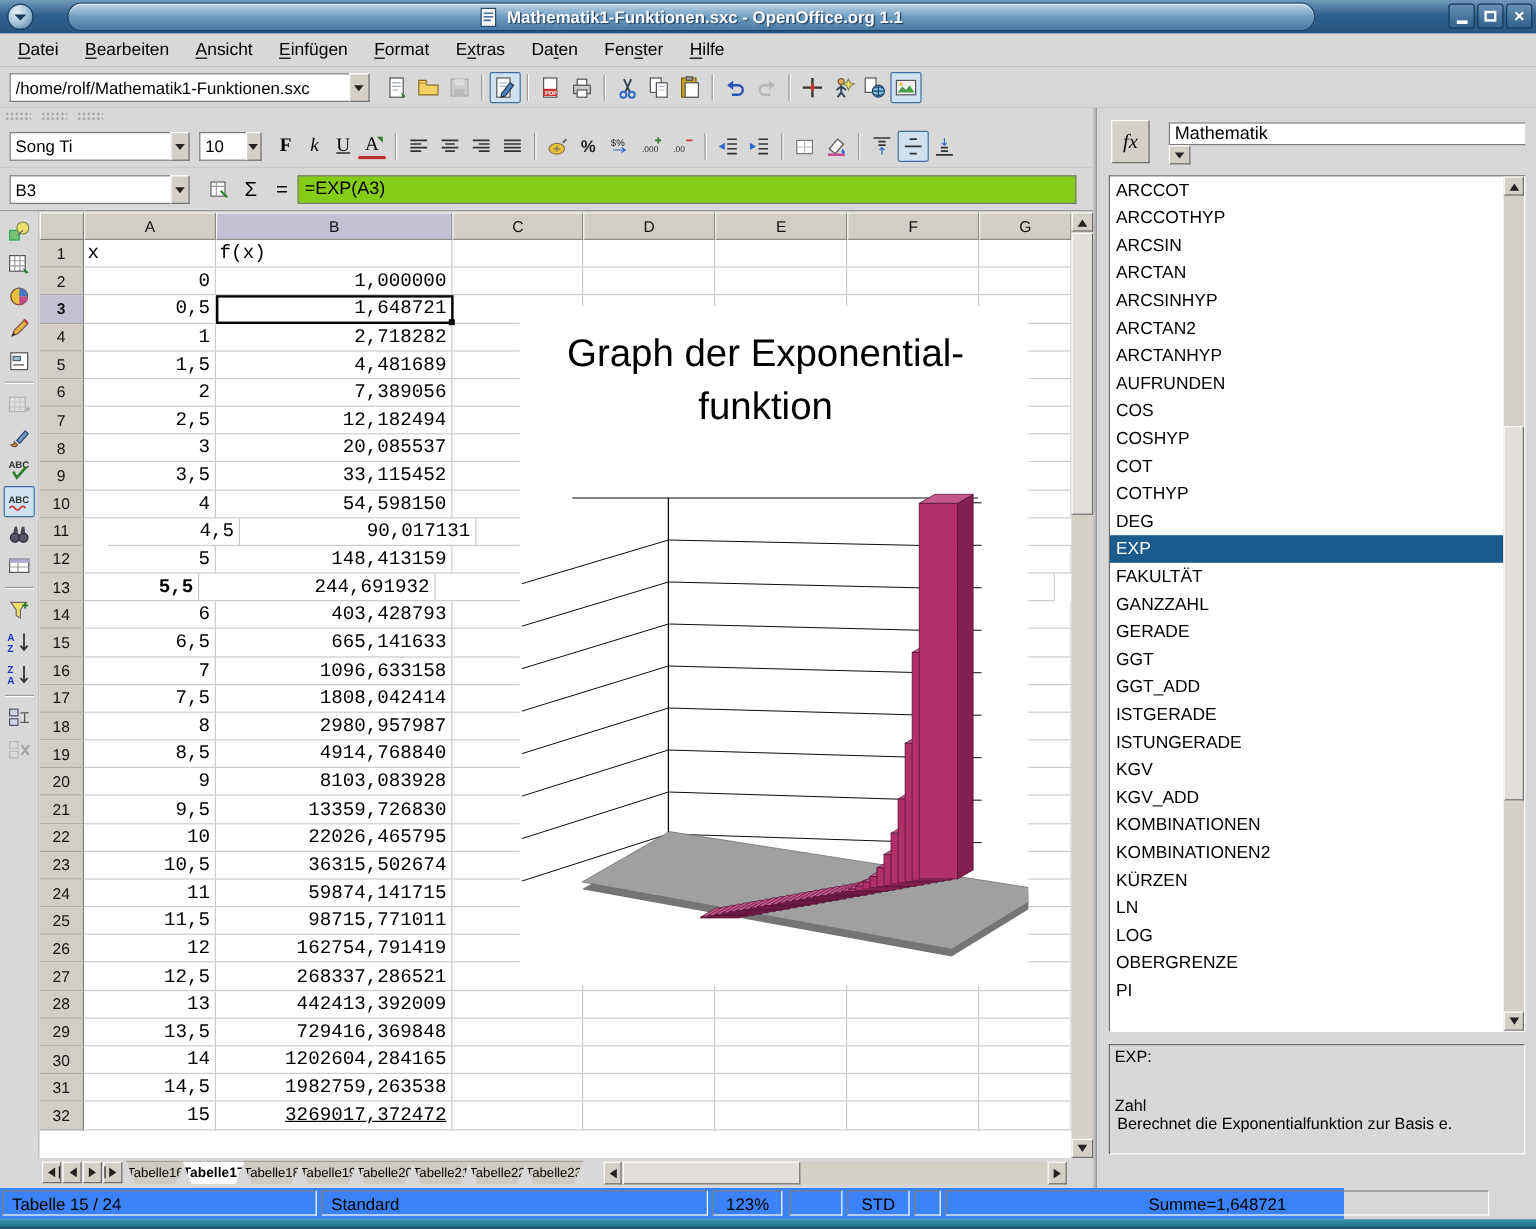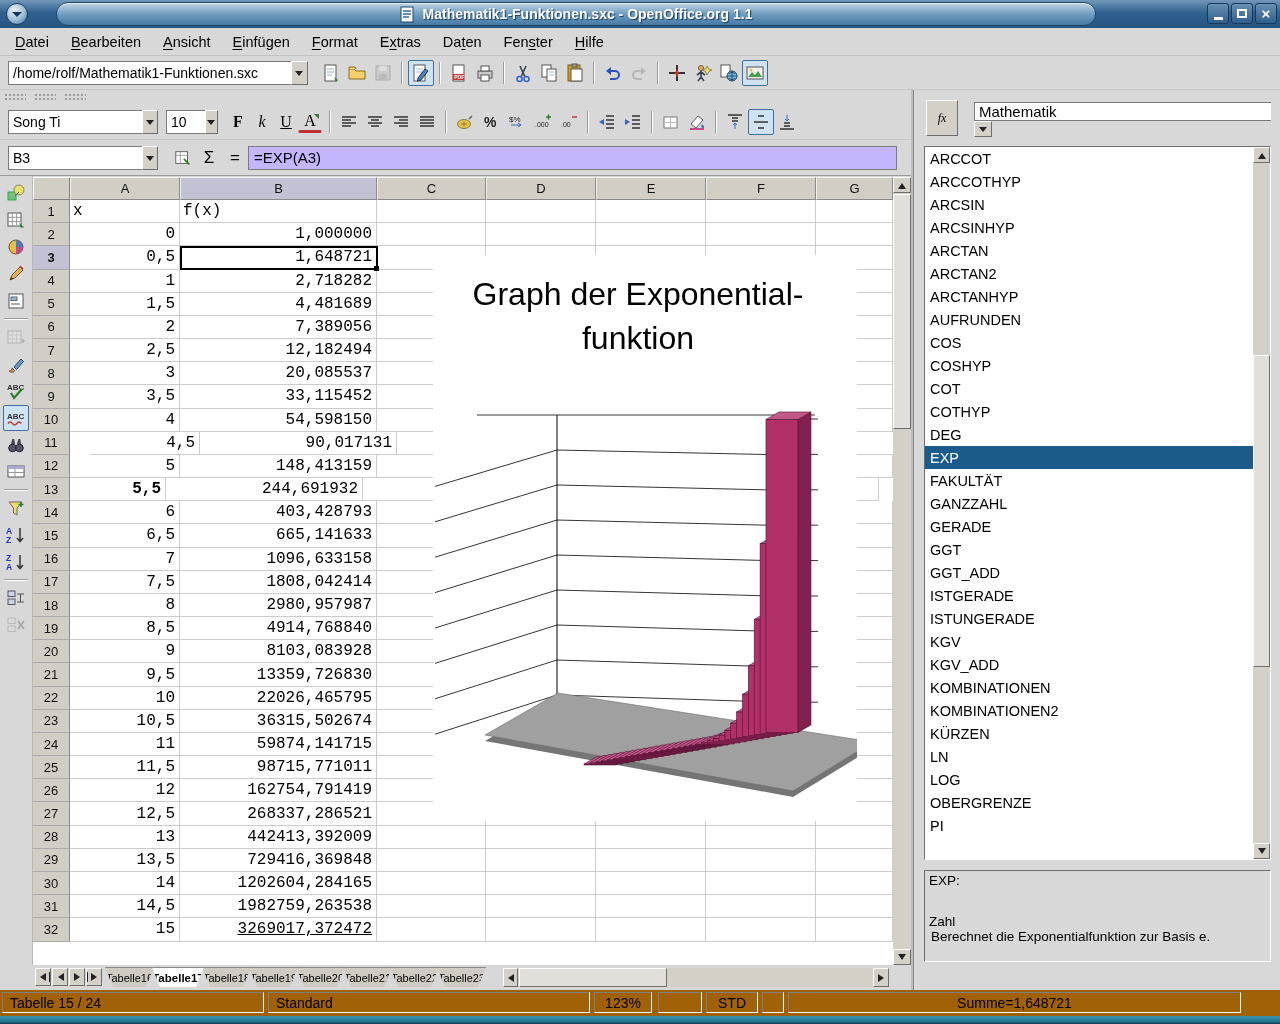--- a/index.html
+++ b/index.html
@@ -50,21 +50,21 @@
     font-family:"Liberation Sans",sans-serif; width:100%; outline:none; }
   .combo .drop { width:18px; height:24px; background:#d4d0c8; border:1px solid #fff;
     border-right-color:#6e6e6e; border-bottom-color:#6e6e6e; display:flex; align-items:center; justify-content:center; }
   .arr-down { width:0; height:0; border:4px solid transparent; border-top:5px solid #222; margin-top:5px; }
   .txtbtn { font-family:"Liberation Serif", serif; font-size:16px; width:24px; height:24px; display:flex;
     align-items:center; justify-content:center; flex:none; }
   .dd::after { content:''; position:absolute; top:2px; right:2px; width:0; height:0;
     border-left:5px solid transparent; border-top:5px solid #2f7d2f; }
 
   
-  #formula-input { flex:1; height:24px; border:1px solid #7a7a7a; background:#c4b5fd; font-size:15px;
+  #formula-input { flex:1; height:24px; border:1px solid #7a7a7a; background:#84cc16; font-size:15px;
     padding:0 5px; font-family:"Liberation Sans",sans-serif; margin-right:14px; outline:none; }
   .fbtn { width:26px; height:24px; display:flex; align-items:center; justify-content:center; font-size:15px; flex:none; }
 
   
   #lefttoolbar { position:absolute; left:0; top:176px; width:33px; height:789px; background:#d8d8d8;
     border-right:1px solid #b8b8b8; }
   #lefttoolbar .tbtn { position:absolute; left:3px; }
   .hsep { position:absolute; left:4px; width:24px; height:2px; border-top:1px solid #9a9a9a; border-bottom:1px solid #fff; }
 
   
@@ -105,32 +105,32 @@
   #tabbar { position:absolute; left:33px; top:965px; width:860px; height:25px; background:#d8d8d8; }
   .navbtn { position:absolute; top:3px; width:16px; height:18px; background:#d4d0c8; border:1px solid #fff;
     border-right-color:#6e6e6e; border-bottom-color:#6e6e6e; display:flex; align-items:center; justify-content:center; }
   .sheet-tab { position:absolute; top:2px; height:20px; background:#cfcbc3; color:#000; font-size:11px;
     display:flex; align-items:center; justify-content:center;
     clip-path:polygon(0 0, 100% 0, calc(100% - 8px) 100%, 8px 100%);
     border-top:1px solid #888; }
   .sheet-tab.active { background:#fff; font-weight:bold; font-size:11.5px; z-index:2; }
 
   
-  #statusbar { position:absolute; left:0; top:990px; width:1280px; height:26px; background:#a16207; }
+  #statusbar { position:absolute; left:0; top:990px; width:1120px; height:26px; background:#3b82f6; }
   .sbox { position:absolute; top:2px; height:21px; border:1px solid #808080; border-right-color:#fff;
     border-bottom-color:#fff; font-size:14px; color:#000; display:flex; align-items:center; padding:0 7px; }
   #bottom-edge { position:absolute; left:0; top:1016px; width:1280px; height:8px;
     background:linear-gradient(#3a93ae, #22768f 70%, #0e3a52); }
 
   
   #fpanel { position:absolute; left:913px; top:90px; width:367px; height:900px; background:#d8d8d8;
     border-left:1px solid #888; }
   #fx-btn { position:absolute; left:12px; top:10px; width:32px; height:36px; background:#d4d0c8;
     border:1px solid #fff; border-right-color:#6e6e6e; border-bottom-color:#6e6e6e;
-    font-family:"Liberation Serif",serif; font-style:italic; font-size:12px;
+    font-family:"Liberation Serif",serif; font-style:italic; font-size:17px;
     display:flex; align-items:center; justify-content:center; }
   #fcat { position:absolute; left:60px; top:12px; width:297px; height:30px;flex-direction:column; }
   #fcat input { font-size:15px; }
   #fcat .drop { height:28px; }
   #flist { position:absolute; left:10px; top:56px; width:347px; height:714px; background:#fff;
     border:1px solid #6e6e6e; border-right-color:#fff; border-bottom-color:#fff; overflow:hidden; }
   .fitem { height:23px; font-size:14.5px; padding-left:5px; display:flex; align-items:center; color:#000; width:328px; }
   .fitem.sel { background:#1b5b8c; color:#fff; }
   #flist-sb { position:absolute; right:0; top:0; width:17px; height:100%; background:#d4d0c8; }
   #fdesc { position:absolute; left:10px; top:780px; width:347px; height:92px; background:#d8d8d8;
@@ -1064,22 +1064,22 @@
     <input value="Mathematik" style="">
     <span class="drop">
         <span class="arr-down"></span>
       </span>
   </div>
   <div id="flist">
     <div id="flist-items">
         <div class="fitem">ARCCOT</div>
         <div class="fitem">ARCCOTHYP</div>
         <div class="fitem">ARCSIN</div>
+        <div class="fitem">ARCTAN</div>
         <div class="fitem">ARCSINHYP</div>
-        <div class="fitem">ARCTAN</div>
         <div class="fitem">ARCTAN2</div>
         <div class="fitem">ARCTANHYP</div>
         <div class="fitem">AUFRUNDEN</div>
         <div class="fitem">COS</div>
         <div class="fitem">COSHYP</div>
         <div class="fitem">COT</div>
         <div class="fitem">COTHYP</div>
         <div class="fitem">DEG</div>
         <div class="fitem sel">EXP</div>
         <div class="fitem">FAKULTÄT</div>

